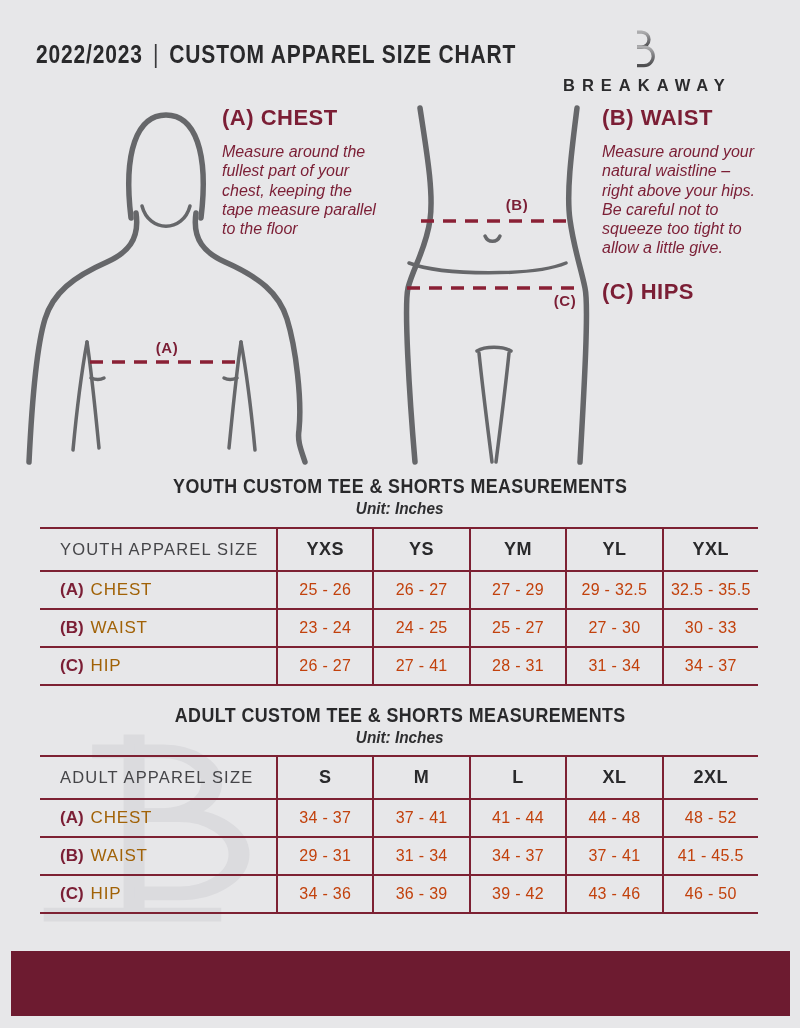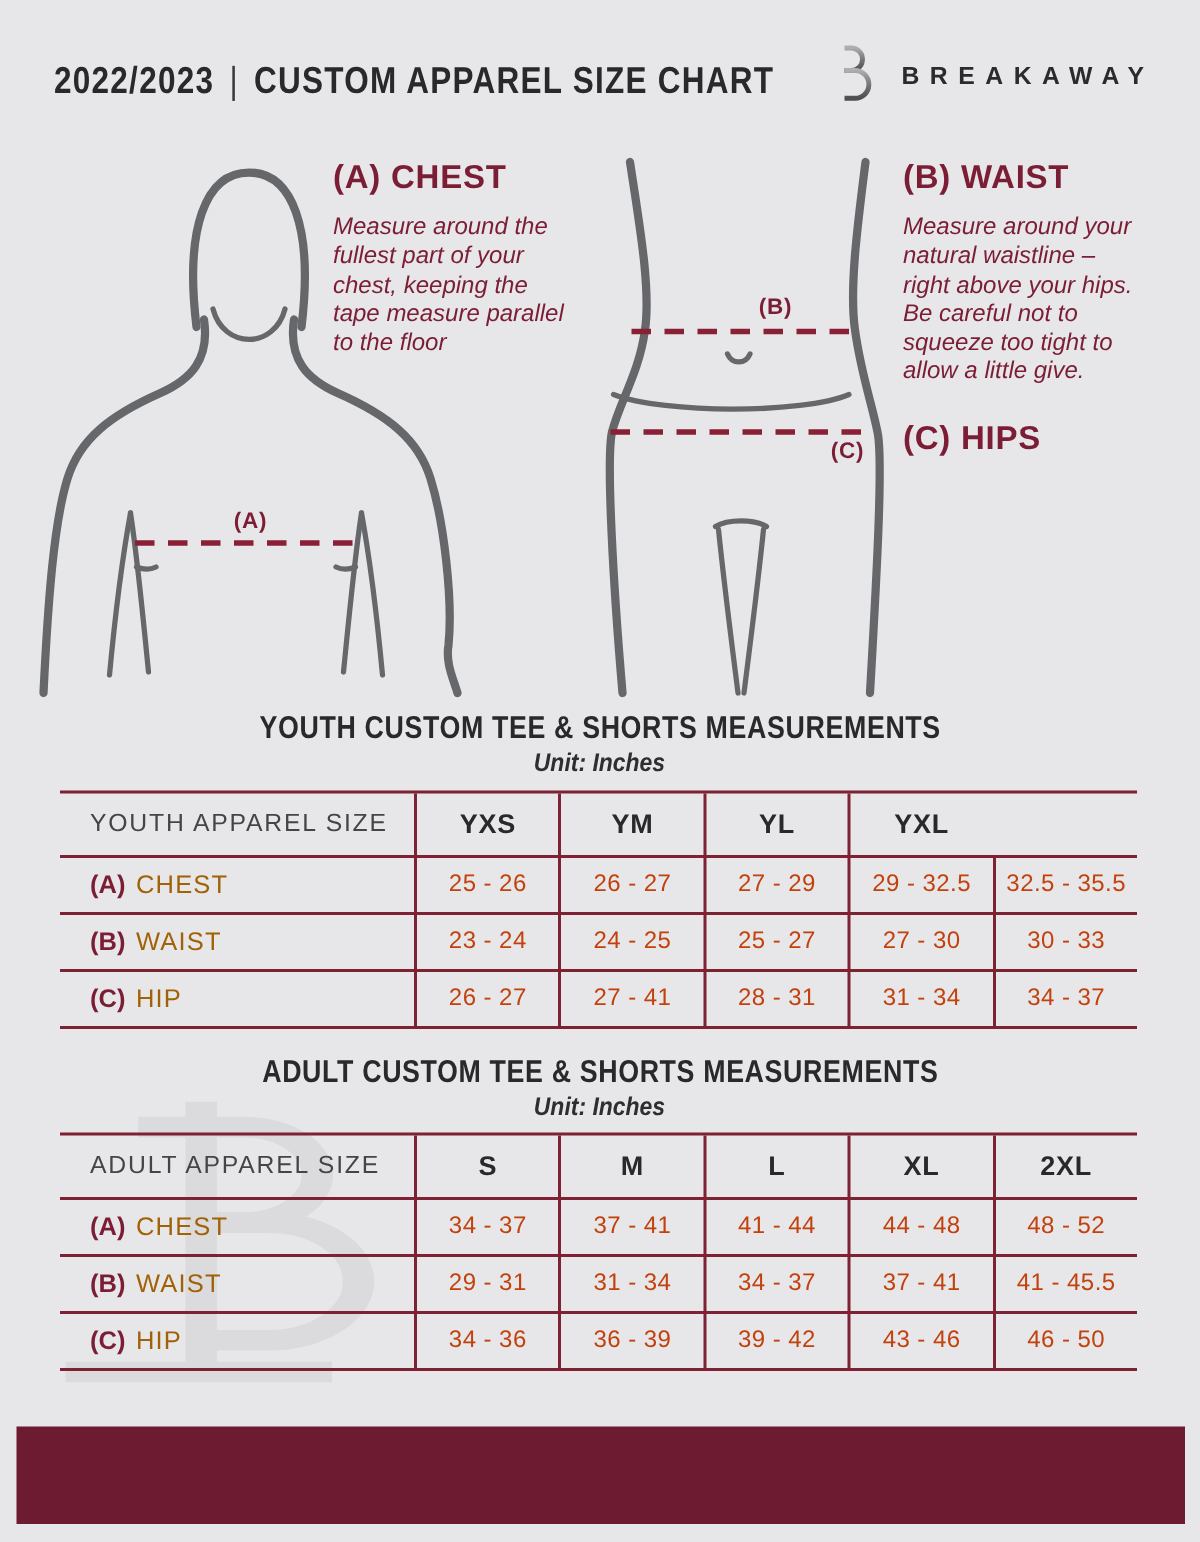--- a/index.html
+++ b/index.html
@@ -10,21 +10,21 @@
   }
   
   .page-title {
     position:absolute; left:36px; top:40px;
     font-size:25px; font-weight:700; color:#29292b;
     letter-spacing:1px; white-space:nowrap;
   }
   .cx-left { display:inline-block; transform:scaleX(.84); transform-origin:left center; }
   .cx { display:inline-block; transform:scaleX(.85); transform-origin:center; }
   .title-divider { font-weight:400; color:#3a3a3c; padding:0 12px; }
-  .brand { position:absolute; left:546px; top:26px; display:flex; align-items:center; }
+  .brand { position:absolute; left:546px; top:26px; display:flex; align-items:center;flex-direction:column; }
   .brand svg { display:block; }
   .brand-name {
     margin-left:17px; font-size:16.5px; font-weight:700;
     letter-spacing:7px; color:#2b2b2d;
   }
   
   .fig { position:absolute; }
   .fig path { fill:none; stroke:#66676a; stroke-width:5.5; stroke-linecap:round; stroke-linejoin:round; }
   .fig path.thin { stroke-width:3.5; }
   .fig path.dash { stroke:#8a2035; stroke-width:3.6; stroke-dasharray:13 9; stroke-linecap:butt; }
@@ -183,20 +183,21 @@
       <span class="cx">YOUTH CUSTOM TEE &amp; SHORTS MEASUREMENTS</span>
     </div>
     <div class="section-subtitle" style="top:499px;">
       <span class="cx">Unit: Inches</span>
     </div>
 
     <div class="size-table" style="top:527px;">
       <div class="trow head">
         <div class="cell first col-header">YOUTH APPAREL SIZE</div>
         <div class="cell size-h">YXS</div>
+        <div class="cell size-h">YS</div>
         <div class="cell size-h">YM</div>
         <div class="cell size-h">YL</div>
         <div class="cell size-h">YXL</div>
       </div>
       <div class="trow">
         <div class="cell first">
           <span class="row-marker">(A)</span>
           <span class="row-lbl">CHEST</span>
         </div>
         <div class="cell val">25 - 26</div>

